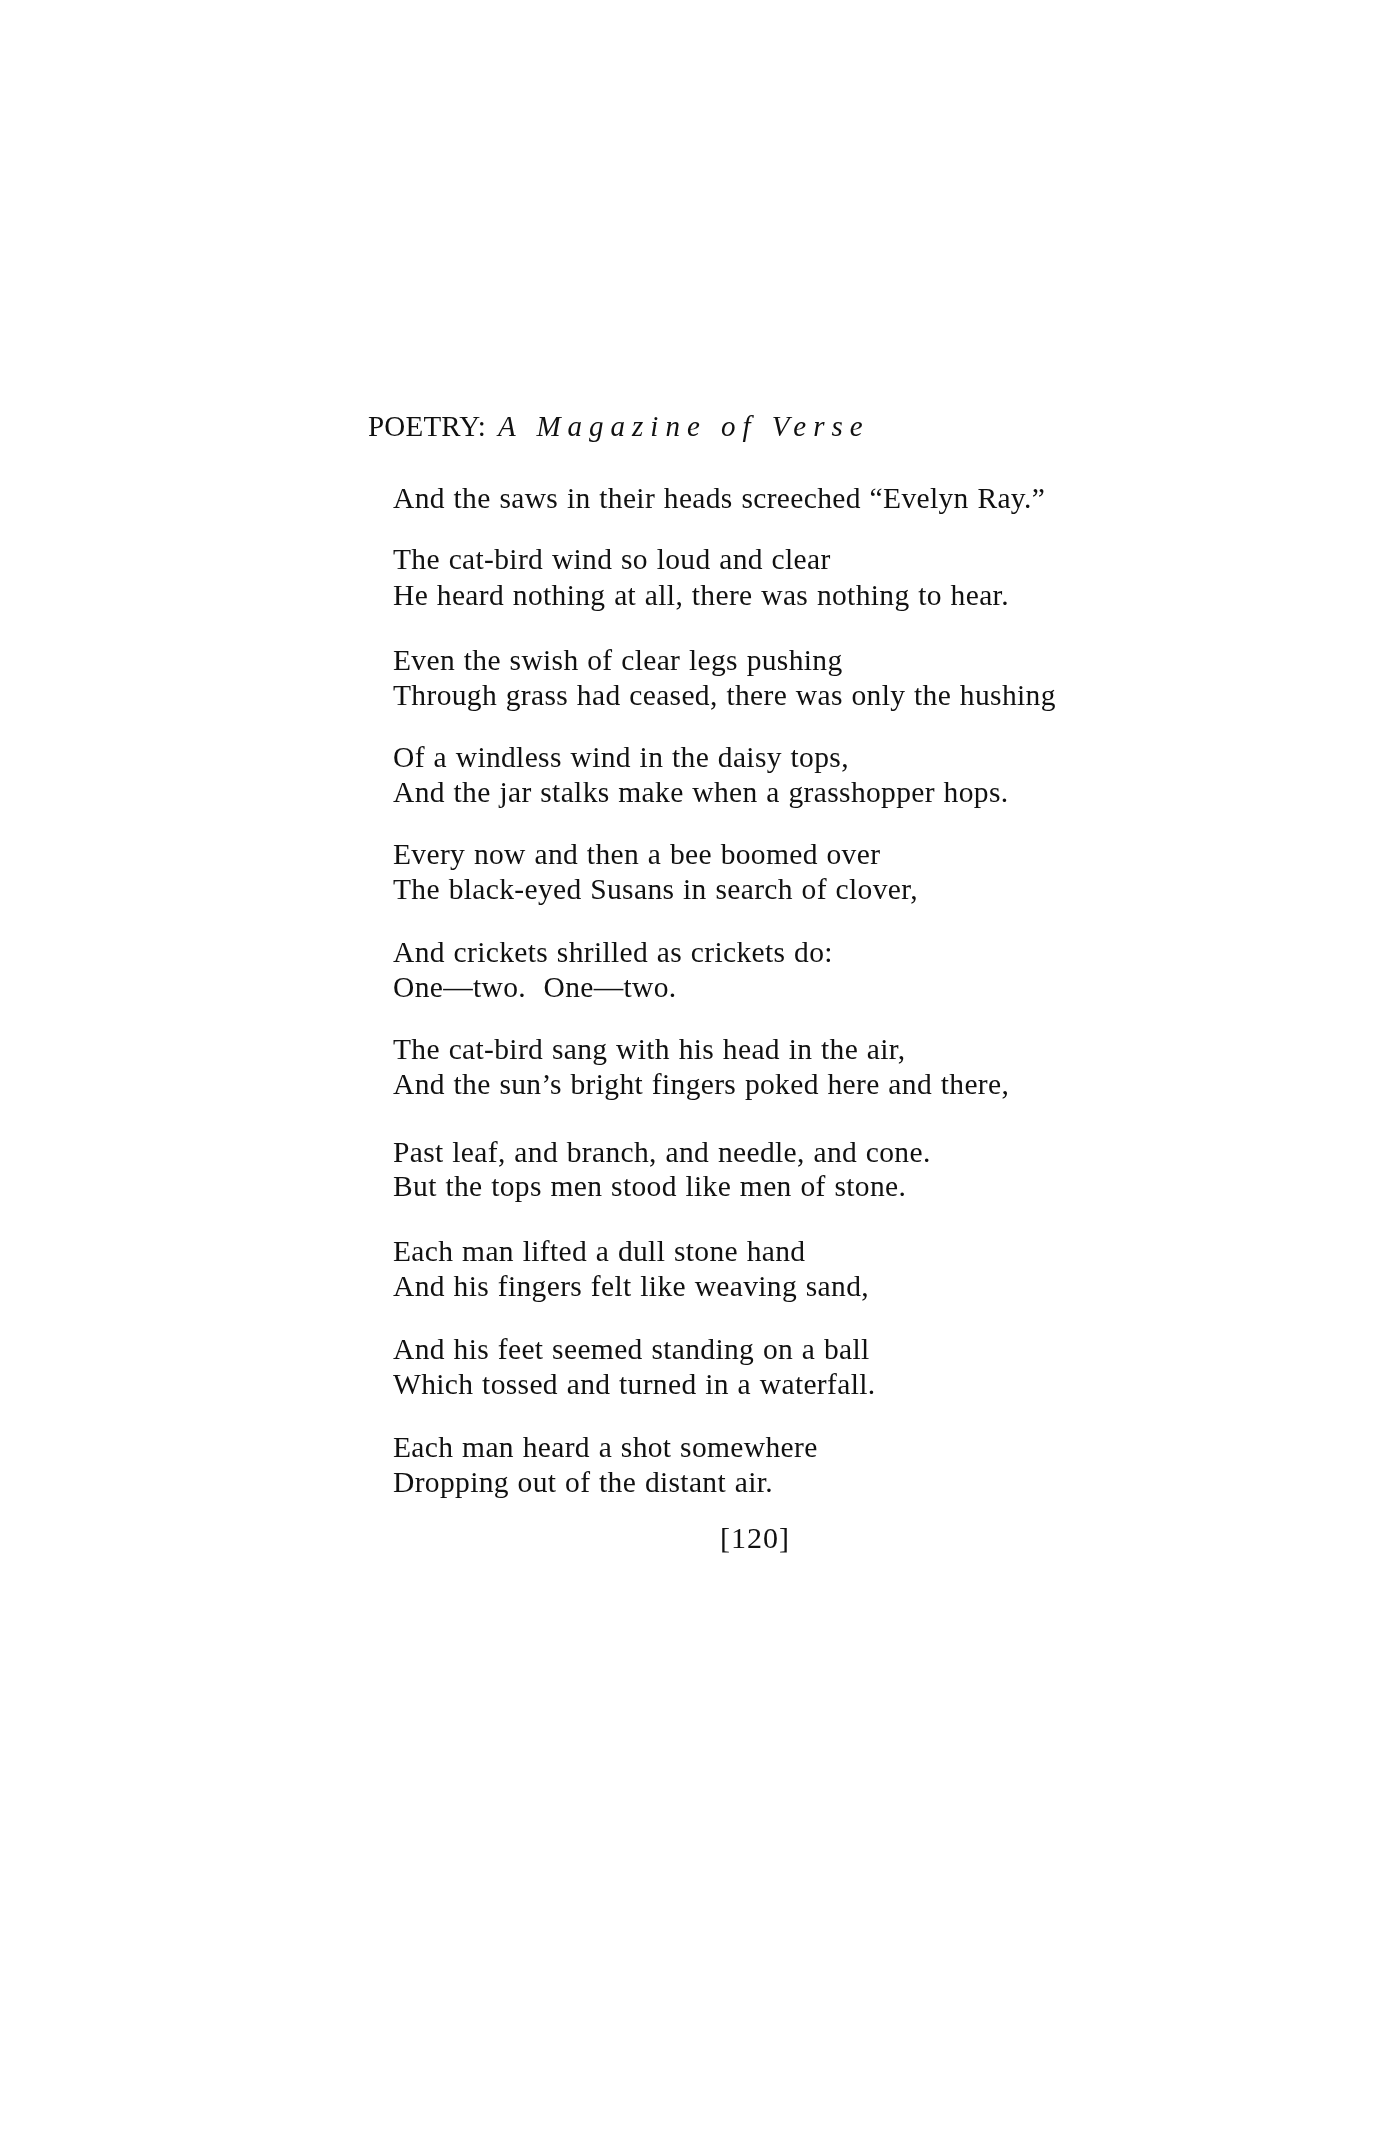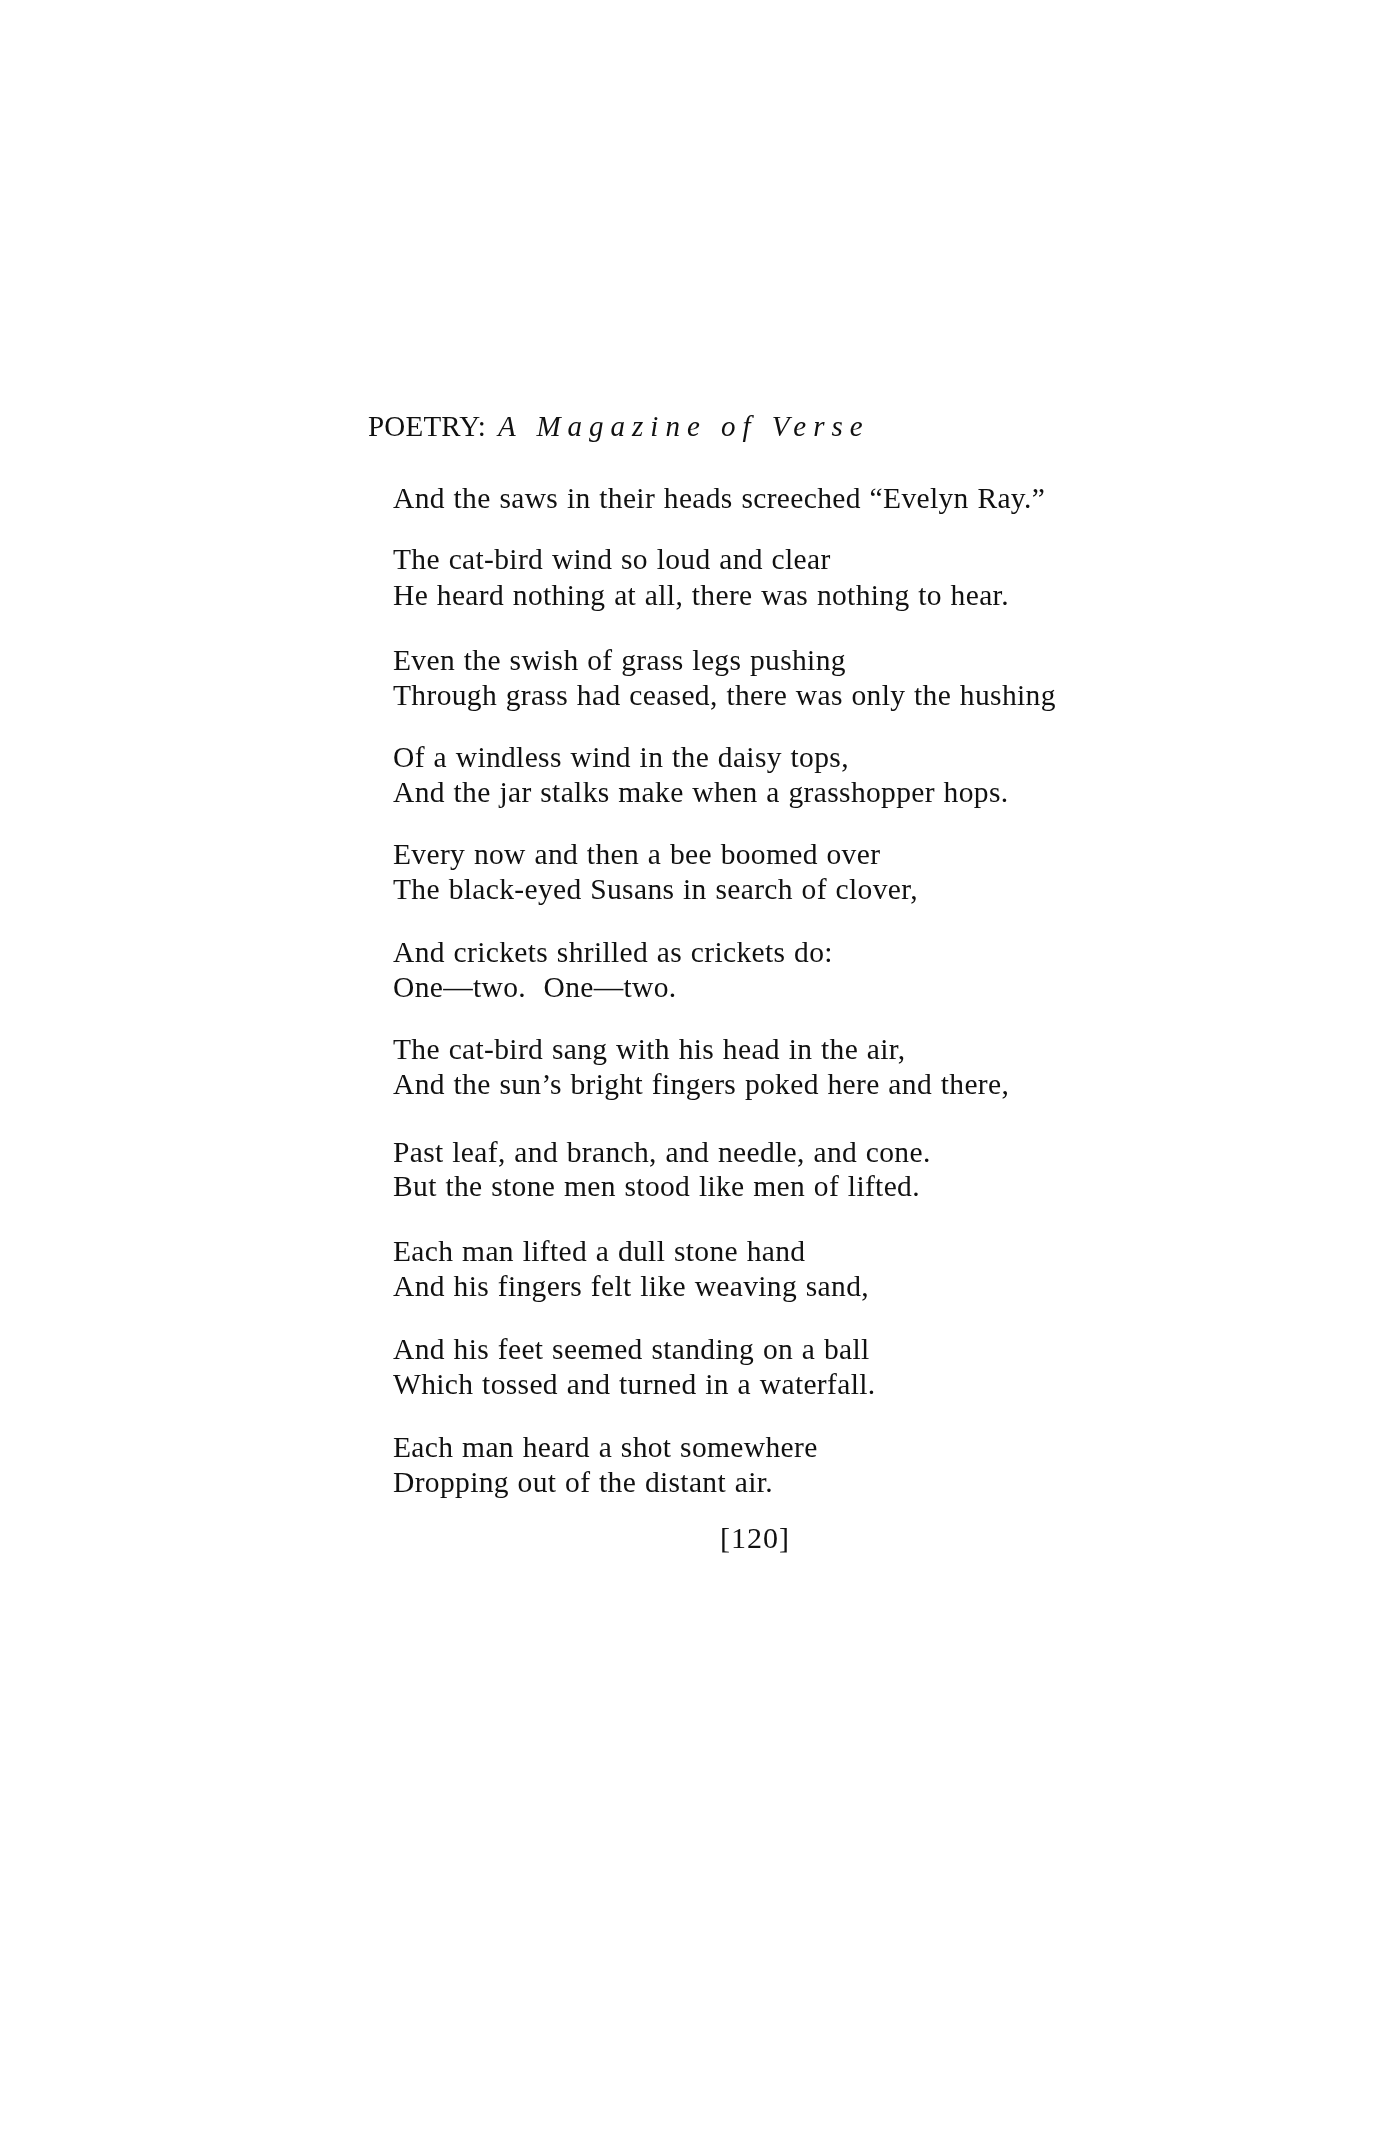--- a/index.html
+++ b/index.html
@@ -66,32 +66,32 @@
 
 <div class="page">
   <div class="running-head">
     <span class="mag">POETRY:</span><span class="subtitle">A Magazine of Verse</span>
   </div>
 
   <div>
     <div class="line" style="top:480px">And the saws in their heads screeched “Evelyn Ray.”</div>
     <div class="line" style="top:541px">The cat-bird wind so loud and clear</div>
     <div class="line" style="top:577px">He heard nothing at all, there was nothing to hear.</div>
-    <div class="line" style="top:642px">Even the swish of grass legs pushing</div>
+    <div class="line" style="top:642px">Even the swish of clear legs pushing</div>
     <div class="line" style="top:677px">Through grass had ceased, there was only the hushing</div>
     <div class="line" style="top:739px">Of a windless wind in the daisy tops,</div>
     <div class="line" style="top:774px">And the jar stalks make when a grasshopper hops.</div>
     <div class="line" style="top:836px">Every now and then a bee boomed over</div>
     <div class="line" style="top:871px">The black-eyed Susans in search of clover,</div>
     <div class="line" style="top:934px">And crickets shrilled as crickets do:</div>
     <div class="line" style="top:969px; white-space:pre">One—two.  One—two.</div>
     <div class="line" style="top:1031px">The cat-bird sang with his head in the air,</div>
     <div class="line" style="top:1066px">And the sun’s bright fingers poked here and there,</div>
     <div class="line" style="top:1134px">Past leaf, and branch, and needle, and cone.</div>
-    <div class="line" style="top:1168px">But the stone men stood like men of lifted.</div>
+    <div class="line" style="top:1168px">But the tops men stood like men of stone.</div>
     <div class="line" style="top:1233px">Each man lifted a dull stone hand</div>
     <div class="line" style="top:1268px">And his fingers felt like weaving sand,</div>
     <div class="line" style="top:1331px">And his feet seemed standing on a ball</div>
     <div class="line" style="top:1366px">Which tossed and turned in a waterfall.</div>
     <div class="line" style="top:1429px">Each man heard a shot somewhere</div>
     <div class="line" style="top:1464px">Dropping out of the distant air.</div>
   </div>
 
   <div class="folio">[120]</div>
 </div>

